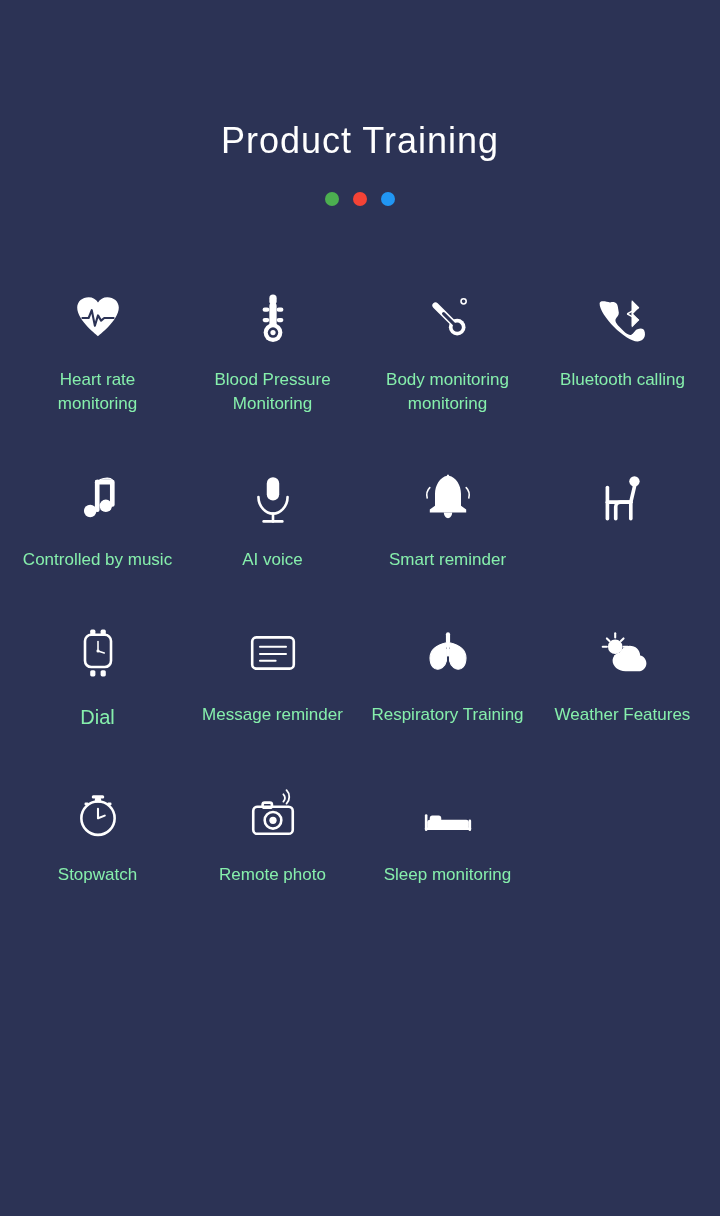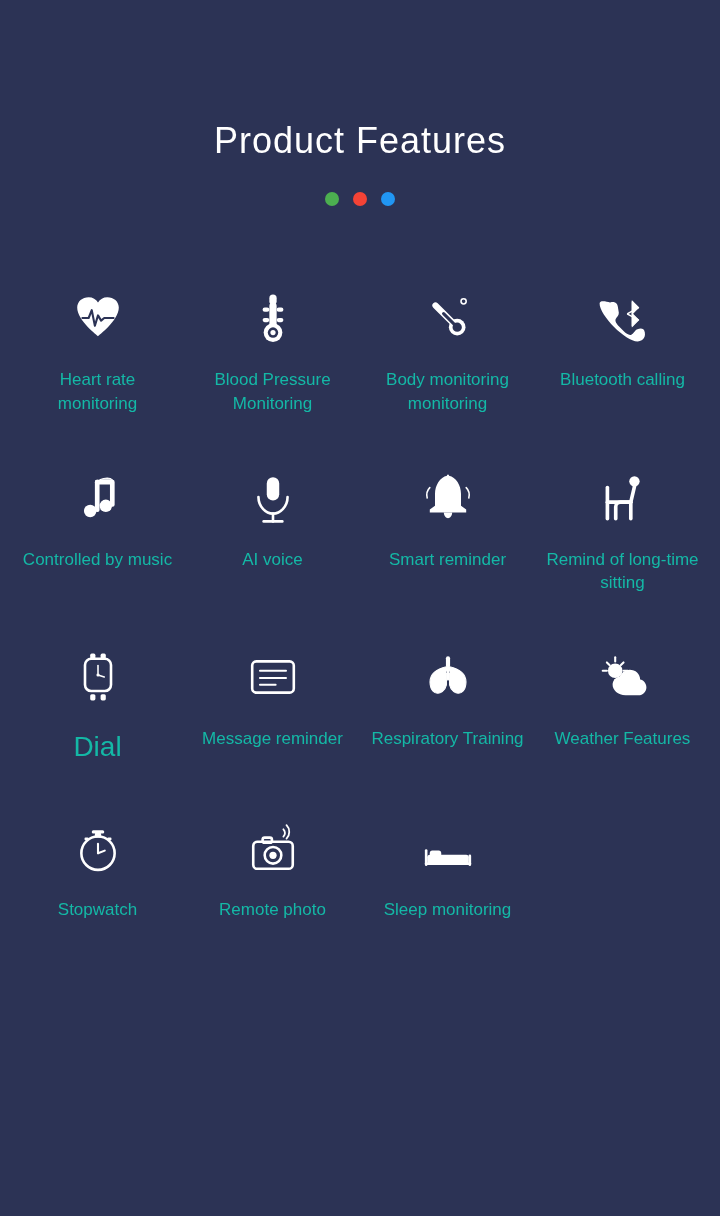--- a/index.html
+++ b/index.html
@@ -59,31 +59,31 @@
     }
     .feature-icon svg {
       width: 52px;
       height: 52px;
       fill: white;
     }
     .feature-label {
       font-size: 17px;
       line-height: 1.4;
       font-weight: 400;
-      color: #14b8a6;
+      color: #86efac;
     }
     .feature-label.large {
-      font-size: 28px;
+      font-size: 20px;
       font-weight: 300;
     }
   </style>
 </head>
 <body>
 
-<h1 class="page-title">Product Features</h1>
+<h1 class="page-title">Product Training</h1>
 
 <div class="dots-row">
   <div class="dot dot-green"></div>
   <div class="dot dot-red"></div>
   <div class="dot dot-blue"></div>
 </div>
 
 <div class="features-grid">
 
   <div class="feature-cell">
@@ -196,21 +196,20 @@
 
         <path d="M72 28 L65 58 L45 58 C40 58 36 62 36 67 L36 90" fill="none" stroke="white" stroke-width="7" stroke-linecap="round" stroke-linejoin="round"></path>
 
         <line x1="65" y1="58" x2="65" y2="90" stroke="white" stroke-width="7" stroke-linecap="round"></line>
 
         <line x1="20" y1="30" x2="20" y2="90" stroke="white" stroke-width="7" stroke-linecap="round"></line>
 
         <line x1="20" y1="58" x2="65" y2="58" stroke="white" stroke-width="7" stroke-linecap="round"></line>
       </svg>
     </div>
-    <span class="feature-label">Remind of long-time sitting</span>
   </div>
 
   <div class="feature-cell">
     <div class="feature-icon">
       <svg viewBox="0 0 100 100">
 
         <rect x="25" y="15" width="50" height="62" rx="12" fill="none" stroke="white" stroke-width="5"></rect>
         <rect x="35" y="5" width="10" height="12" rx="3" fill="white"></rect>
         <rect x="55" y="5" width="10" height="12" rx="3" fill="white"></rect>
         <rect x="35" y="83" width="10" height="12" rx="3" fill="white"></rect>

